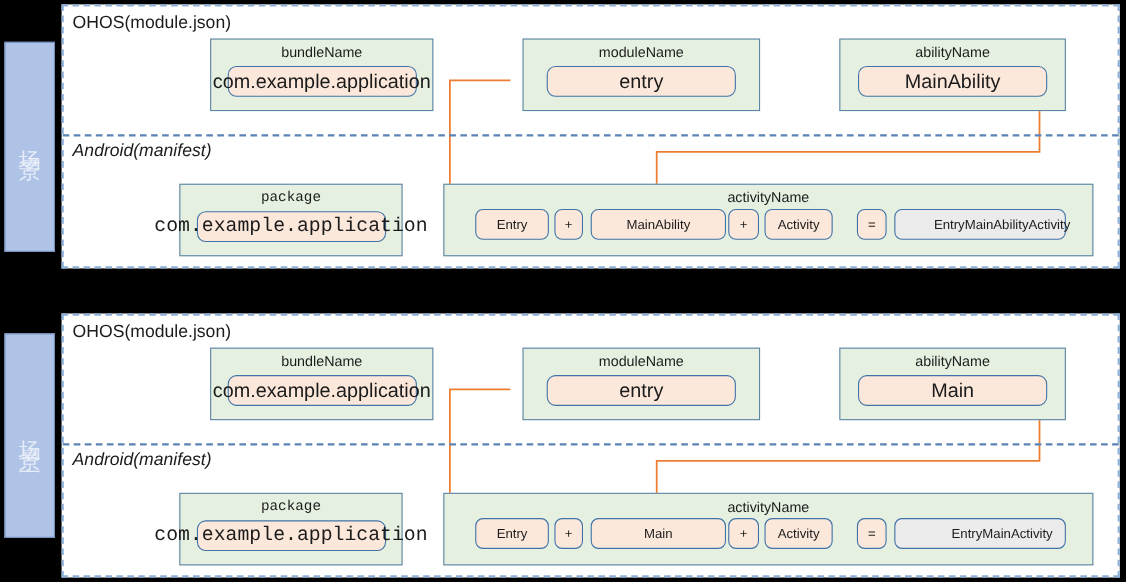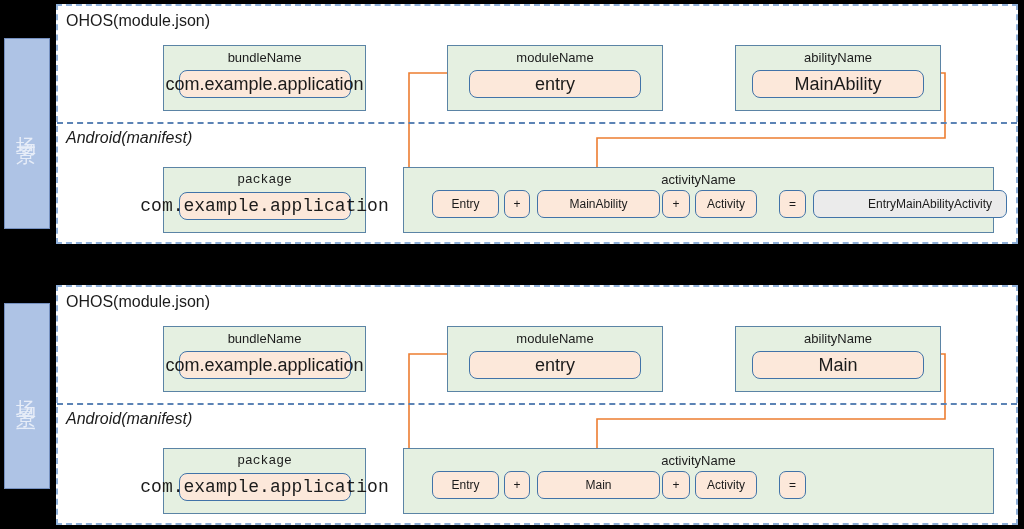--- a/index.html
+++ b/index.html
@@ -38,21 +38,21 @@
   .divider{
     position:absolute;top:116px;left:-1px;right:-1px;height:0;
     border-top:2px dashed var(--divider,#5b83b5);
   }
   
   .gbox{
     position:absolute;height:66px;box-sizing:border-box;
     background:var(--green_fill,#e5f0e1);
     border:1px solid var(--green_border,#5b84a5);
   }
-  .row1{top:39px;}
+  .row1{top:29px;margin-left:28px;}
   .row2{top:161px;}
   .gbox-bundle {left:105px;width:203px;}
   .gbox-module {left:389px;width:216px;}
   .gbox-ability{left:677px;width:206px;}
   .gbox-package{left:105px;width:203px;font-family:Liberation Mono, monospace;}
   .gbox-activity{left:345px;width:591px;}
   .gbox-label{
     position:absolute;top:3px;left:0;right:0;text-align:center;
     font-size:13px;line-height:17px;color:var(--text,#1b1b1b);
   }
@@ -74,21 +74,21 @@
     border-radius:7px;
     display:flex;align-items:center;justify-content:center;
     font-size:12px;white-space:nowrap;
   }
   .p0{left:28px;width:67px;}
   .p1{left:100px;width:26px;}
   .p2{left:133px;width:123px;}
   .p3{left:258px;width:28px;}
   .p4{left:291px;width:62px;}
   .p5{left:375px;width:27px;}
-  .p6{left:409px;width:194px;background:var(--gray_fill,#ebebeb);border-color:var(--gray_border,#4173a8);padding-left:40px;}
+  .p6{left:409px;width:156px;background:var(--gray_fill,#ebebeb);border-color:var(--gray_border,#4173a8);padding-left:40px;}
   
   .arrows{
     position:absolute;inset:0;width:100%;height:100%;pointer-events:none;
   }
   .arrow-line{fill:none;stroke:var(--arrow,#ed7d31);stroke-width:1.6px;}
 </style>
 </head>
 <body>
 
 <div class="scenario-label label-1">场景一</div>
@@ -180,14 +180,15 @@
   </div>
 
   <div class="gbox row2 gbox-activity">
     <div class="gbox-label">activityName</div>
     <div class="part p0">Entry</div>
     <div class="part p1">+</div>
     <div class="part p2">Main</div>
     <div class="part p3">+</div>
     <div class="part p4">Activity</div>
     <div class="part p5">=</div>
+    <div class="part p6">EntryMainActivity</div>
   </div>
 </div>
 
 </body></html>

